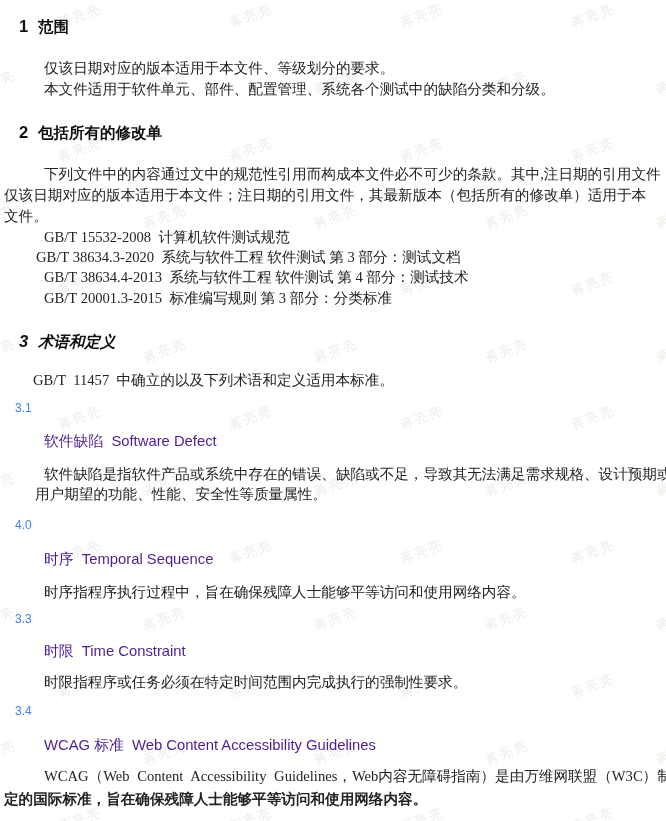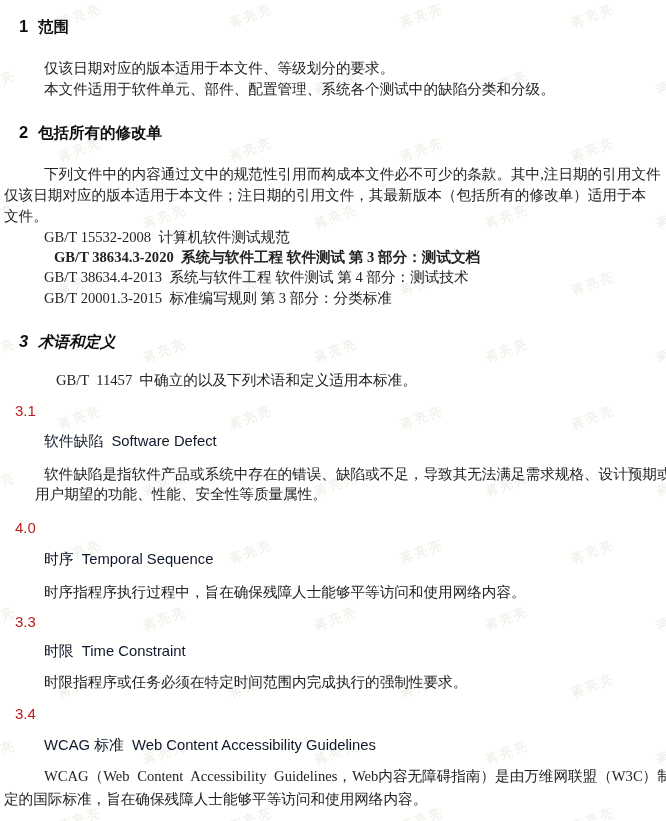--- a/index.html
+++ b/index.html
@@ -41,28 +41,28 @@
   }
   .section-heading .h-num{
     display:inline-block;
     min-width:19px;
     font-size:16.5px;
     font-weight:600;
   }
   .subsection-number{
     font-family:"Liberation Sans",sans-serif;
     font-weight:400;
-    font-size:15px;
-    color:#b91c1c;
+    font-size:12px;
+    color:#3b82f6;
   }
   .term-heading{
     font-family:"Liberation Sans",sans-serif;
     font-weight:400;
     font-size:14.8px;
-    color:#0f172a;
+    color:#4c1d95;
   }
   .wide-spacing{
     word-spacing:4px;
   }
 </style>
 </head>
 <body>
 
 <div id="page" style="background: rgb(255, 255, 254);">
   <div id="watermark-layer">
@@ -127,33 +127,33 @@
     </div>
   <div id="content-layer">
       <div class="line section-heading" style="left: 19px; top: 17px;"><span class="h-num">1</span><span class="h-title">范围</span></div>
       <div class="line body" style="left: 44px; top: 60px;">仅该日期对应的版本适用于本文件、等级划分的要求。</div>
       <div class="line body" style="left: 44px; top: 81px;">本文件适用于软件单元、部件、配置管理、系统各个测试中的缺陷分类和分级。</div>
       <div class="line section-heading" style="left: 19px; top: 123px;"><span class="h-num">2</span><span class="h-title">包括所有的修改单</span></div>
       <div class="line body" style="left: 44px; top: 166px;">下列文件中的内容通过文中的规范性引用而构成本文件必不可少的条款。其中,注日期的引用文件，</div>
       <div class="line body" style="left: 4px; top: 187px;">仅该日期对应的版本适用于本文件；注日期的引用文件，其最新版本（包括所有的修改单）适用于本</div>
       <div class="line body" style="left: 4px; top: 208px;">文件。</div>
       <div class="line reference" style="left: 44px; top: 229px; text-align: right;">GB/T 15532-2008  计算机软件测试规范</div>
-      <div class="line reference" style="left: 54px; top: 249px; font-weight: bold;">GB/T 38634.3-2020  系统与软件工程 软件测试 第 3 部分：测试文档</div>
+      <div class="line reference" style="left: 36px; top: 249px;">GB/T 38634.3-2020  系统与软件工程 软件测试 第 3 部分：测试文档</div>
       <div class="line reference" style="left: 44px; top: 269px;">GB/T 38634.4-2013  系统与软件工程 软件测试 第 4 部分：测试技术</div>
       <div class="line reference" style="left: 44px; top: 290px;">GB/T 20001.3-2015  标准编写规则 第 3 部分：分类标准</div>
       <div class="line section-heading" style="left: 19px; top: 332px; font-style: italic;"><span class="h-num">3</span><span class="h-title">术语和定义</span></div>
-      <div class="line body" style="left: 56px; top: 372px;">GB/T  11457  中确立的以及下列术语和定义适用本标准。</div>
+      <div class="line body" style="left: 33px; top: 372px;">GB/T  11457  中确立的以及下列术语和定义适用本标准。</div>
       <div class="line subsection-number" style="left: 15px; top: 402px;">3.1</div>
       <div class="line term-heading" style="left: 44px; top: 433px;">软件缺陷  Software Defect</div>
       <div class="line body" style="left: 44px; top: 466px;">软件缺陷是指软件产品或系统中存在的错误、缺陷或不足，导致其无法满足需求规格、设计预期或</div>
       <div class="line body" style="left: 4px; top: 486px; margin-left: 31px;">用户期望的功能、性能、安全性等质量属性。</div>
       <div class="line subsection-number" style="left: 15px; top: 519px;">4.0</div>
       <div class="line term-heading" style="left: 44px; top: 551px;">时序  Temporal Sequence</div>
       <div class="line body" style="left: 44px; top: 584px;">时序指程序执行过程中，旨在确保残障人士能够平等访问和使用网络内容。</div>
       <div class="line subsection-number" style="left: 15px; top: 613px;">3.3</div>
       <div class="line term-heading" style="left: 44px; top: 643px;">时限  Time Constraint</div>
       <div class="line body" style="left: 44px; top: 674px;">时限指程序或任务必须在特定时间范围内完成执行的强制性要求。</div>
       <div class="line subsection-number" style="left: 15px; top: 705px;">3.4</div>
       <div class="line term-heading" style="left: 44px; top: 737px;">WCAG 标准  Web Content Accessibility Guidelines</div>
       <div class="line body wide-spacing" style="left: 44px; top: 768px;">WCAG（Web Content Accessibility Guidelines，Web内容无障碍指南）是由万维网联盟（W3C）制</div>
-      <div class="line body" style="left: 4px; top: 791px;">定的国际标准，旨在确保残障人士能够平等访问和使用网络内容。</div>
+      <div class="line body" style="left: 4px; top: 791px; font-weight: bold;">定的国际标准，旨在确保残障人士能够平等访问和使用网络内容。</div>
     </div>
 </div>
 
 </body></html>

